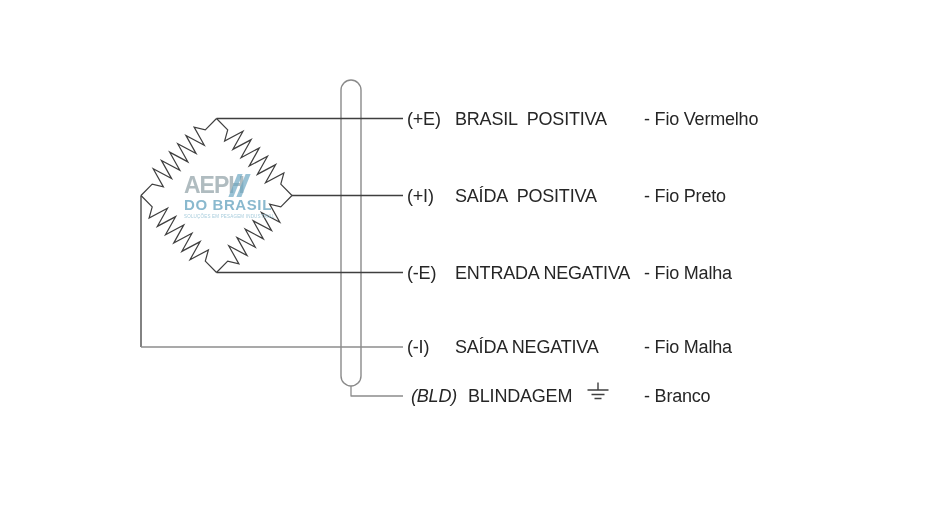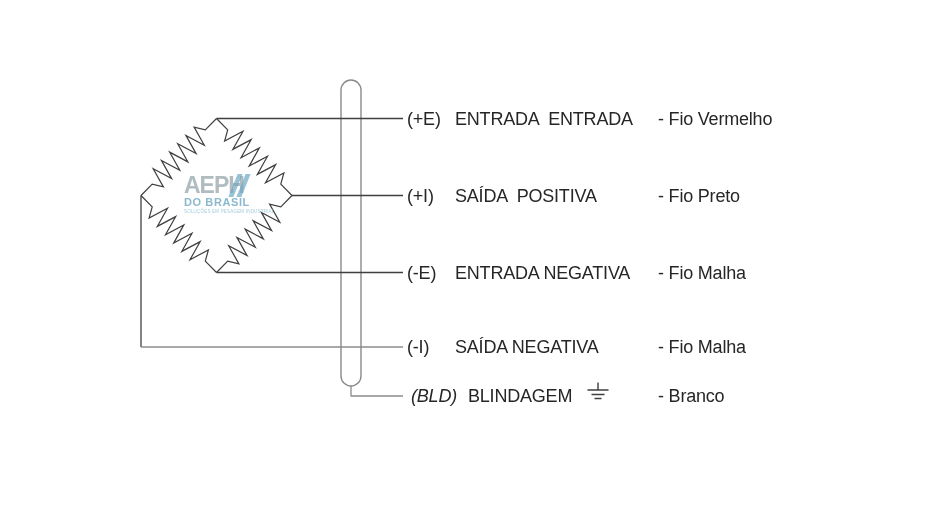--- a/index.html
+++ b/index.html
@@ -24,37 +24,37 @@
   .w.gray{stroke:var(--line-gray);}
   .ground path{fill:none;stroke:var(--line-dark);stroke-width:1.4;}
 
   .row{
     position:absolute;left:407px;height:26px;line-height:26px;
     color:var(--text);font-size:18px;letter-spacing:-0.2px;white-space:pre;
   }
   .row span{position:absolute;top:0;white-space:pre;}
   .row .code{left:0;}
   .row .signal{left:48px;}
-  .row .wire{left:251px;}
+  .row .wire{left:237px;}
   .row-bld .code{left:4px;font-style:italic;}
   .row-bld .signal{left:61px;text-align:right;}
 
   .logo{position:absolute;left:184px;top:170px;width:90px;}
   .logo-name{
     font-weight:bold;font-size:23px;line-height:30px;letter-spacing:-1px;
     color:var(--logo-gray);opacity:.85;
   }
   .slash{
     position:absolute;top:4px;width:5px;height:23px;
     background:var(--logo-blue);opacity:.7;transform:skewX(-22deg);
   }
   .s1{left:49px;}
   .s2{left:57px;}
   .logo-sub{
-    margin-top:-4px;font-weight:bold;font-size:11px;letter-spacing:.6px;
+    margin-top:-4px;font-weight:bold;font-size:15px;letter-spacing:.6px;
     color:var(--logo-blue);opacity:.8;
   }
   .logo-tag{
     margin-top:1px;font-size:4.5px;letter-spacing:.2px;
     color:var(--logo-tag);opacity:.9;white-space:nowrap;
   }
 </style>
 </head>
 <body>
 
@@ -88,21 +88,21 @@
   <div class="logo">
     <div class="logo-name">AEPH</div>
     <i class="slash s1"></i>
     <i class="slash s2"></i>
     <div class="logo-sub">DO BRASIL</div>
     <div class="logo-tag">SOLUÇÕES EM PESAGEM INDUSTRIAL</div>
   </div>
 
   <div class="row" style="top:105.5px">
     <span class="code">(+E)</span>
-    <span class="signal">ENTRADA  ENTRADA</span>
+    <span class="signal">BRASIL  POSITIVA</span>
     <span class="wire">- Fio Vermelho</span>
   </div>
   <div class="row" style="top:182.5px">
     <span class="code">(+I)</span>
     <span class="signal">SAÍDA  POSITIVA</span>
     <span class="wire">- Fio Preto</span>
   </div>
   <div class="row" style="top:259.5px">
     <span class="code">(-E)</span>
     <span class="signal">ENTRADA NEGATIVA</span>

